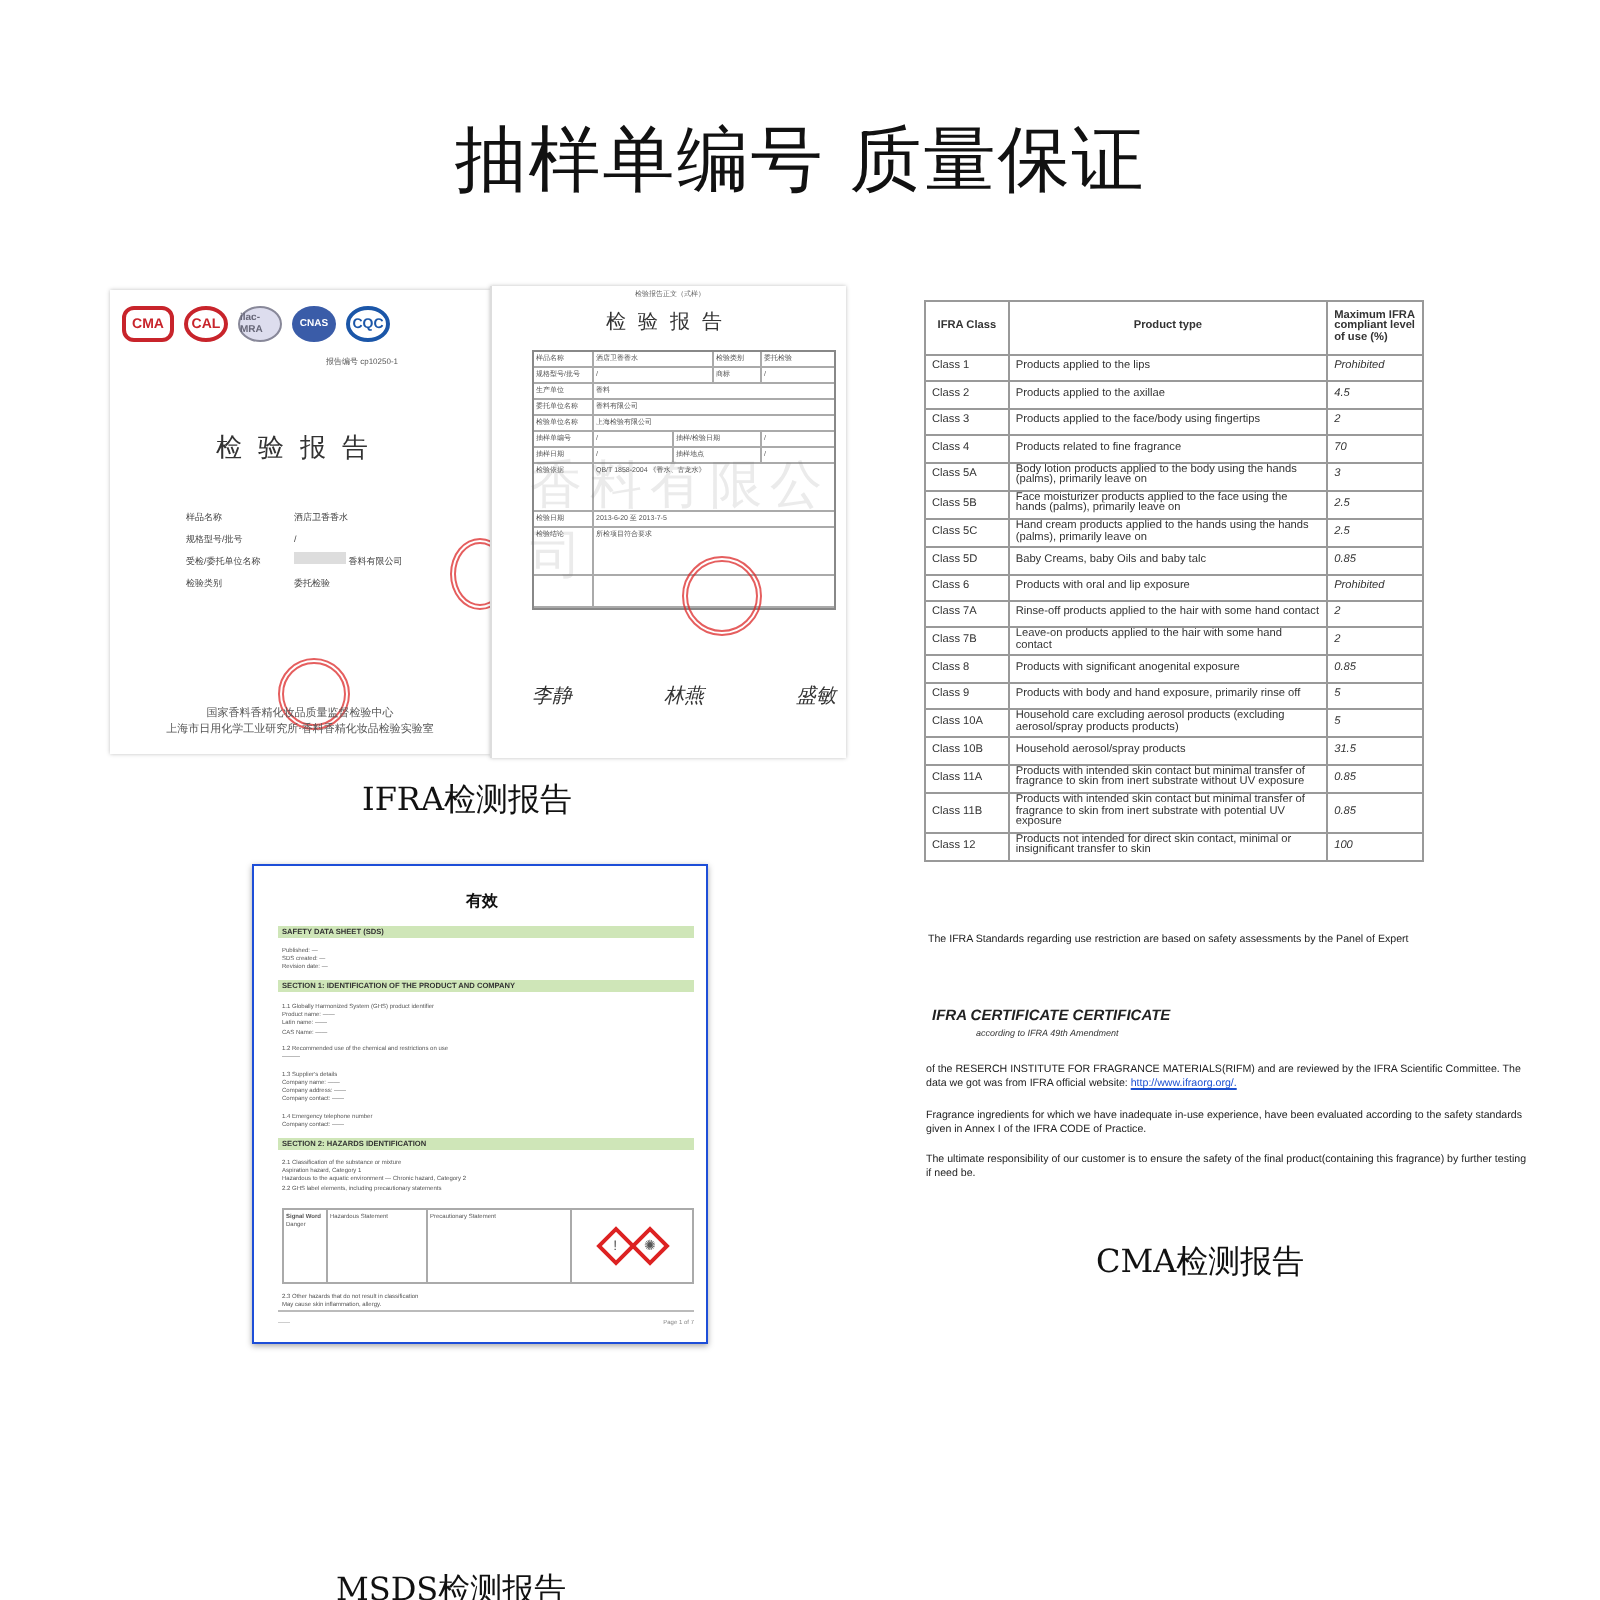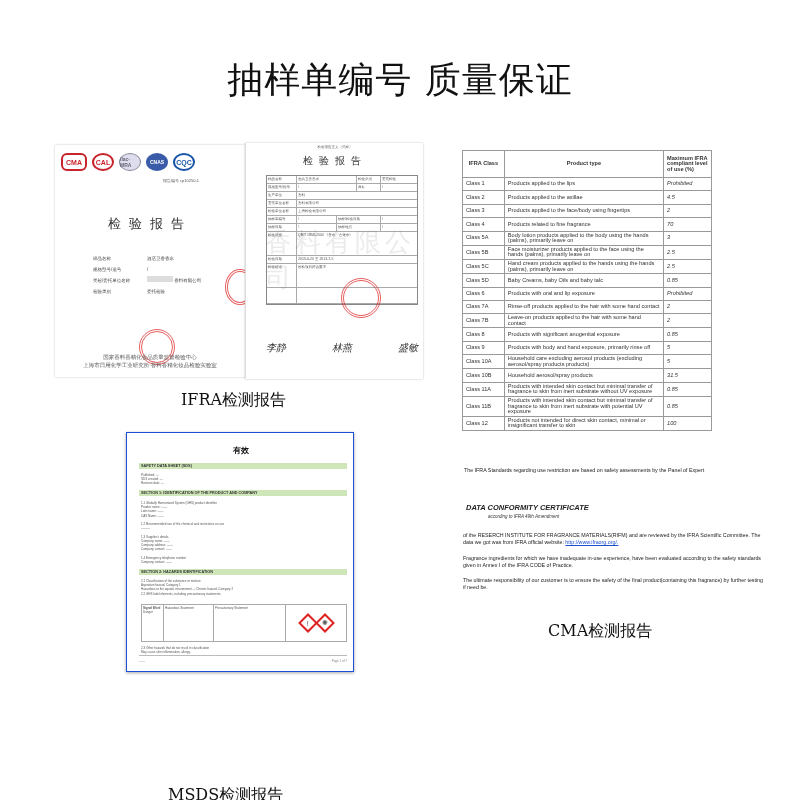--- a/index.html
+++ b/index.html
@@ -310,18 +310,18 @@
         </tr>
         <tr>
           <td>Class 12</td>
           <td>Products not intended for direct skin contact, minimal or insignificant transfer to skin</td>
           <td class="it">100</td>
         </tr>
       </tbody>
   </table>
 </div>
 <div class="ifra-note">The IFRA Standards regarding use restriction are based on safety assessments by the Panel of Expert</div>
-<div class="cert-title">DATA CONFORMITY CERTIFICATE</div>
+<div class="cert-title">IFRA CERTIFICATE CERTIFICATE</div>
 <div class="cert-sub">according to IFRA 49th Amendment</div>
 <div class="ifra-para" style="top:532px;"><span>of the RESERCH INSTITUTE FOR FRAGRANCE MATERIALS(RIFM) and are reviewed by the IFRA Scientific Committee. The data we got was from IFRA official website: </span><a>http://www.ifraorg.org/.</a></div>
 <div class="ifra-para" style="top:555px;">Fragrance ingredients for which we have inadequate in-use experience, have been evaluated according to the safety standards given in Annex I of the IFRA CODE of Practice.</div>
 <div class="ifra-para" style="top:577px;">The ultimate responsibility of our customer is to ensure the safety of the final product(containing this fragrance) by further testing if need be.</div>
 <div class="caption" style="left:548px; top:621px;">CMA检测报告</div>
 
 </body></html>

